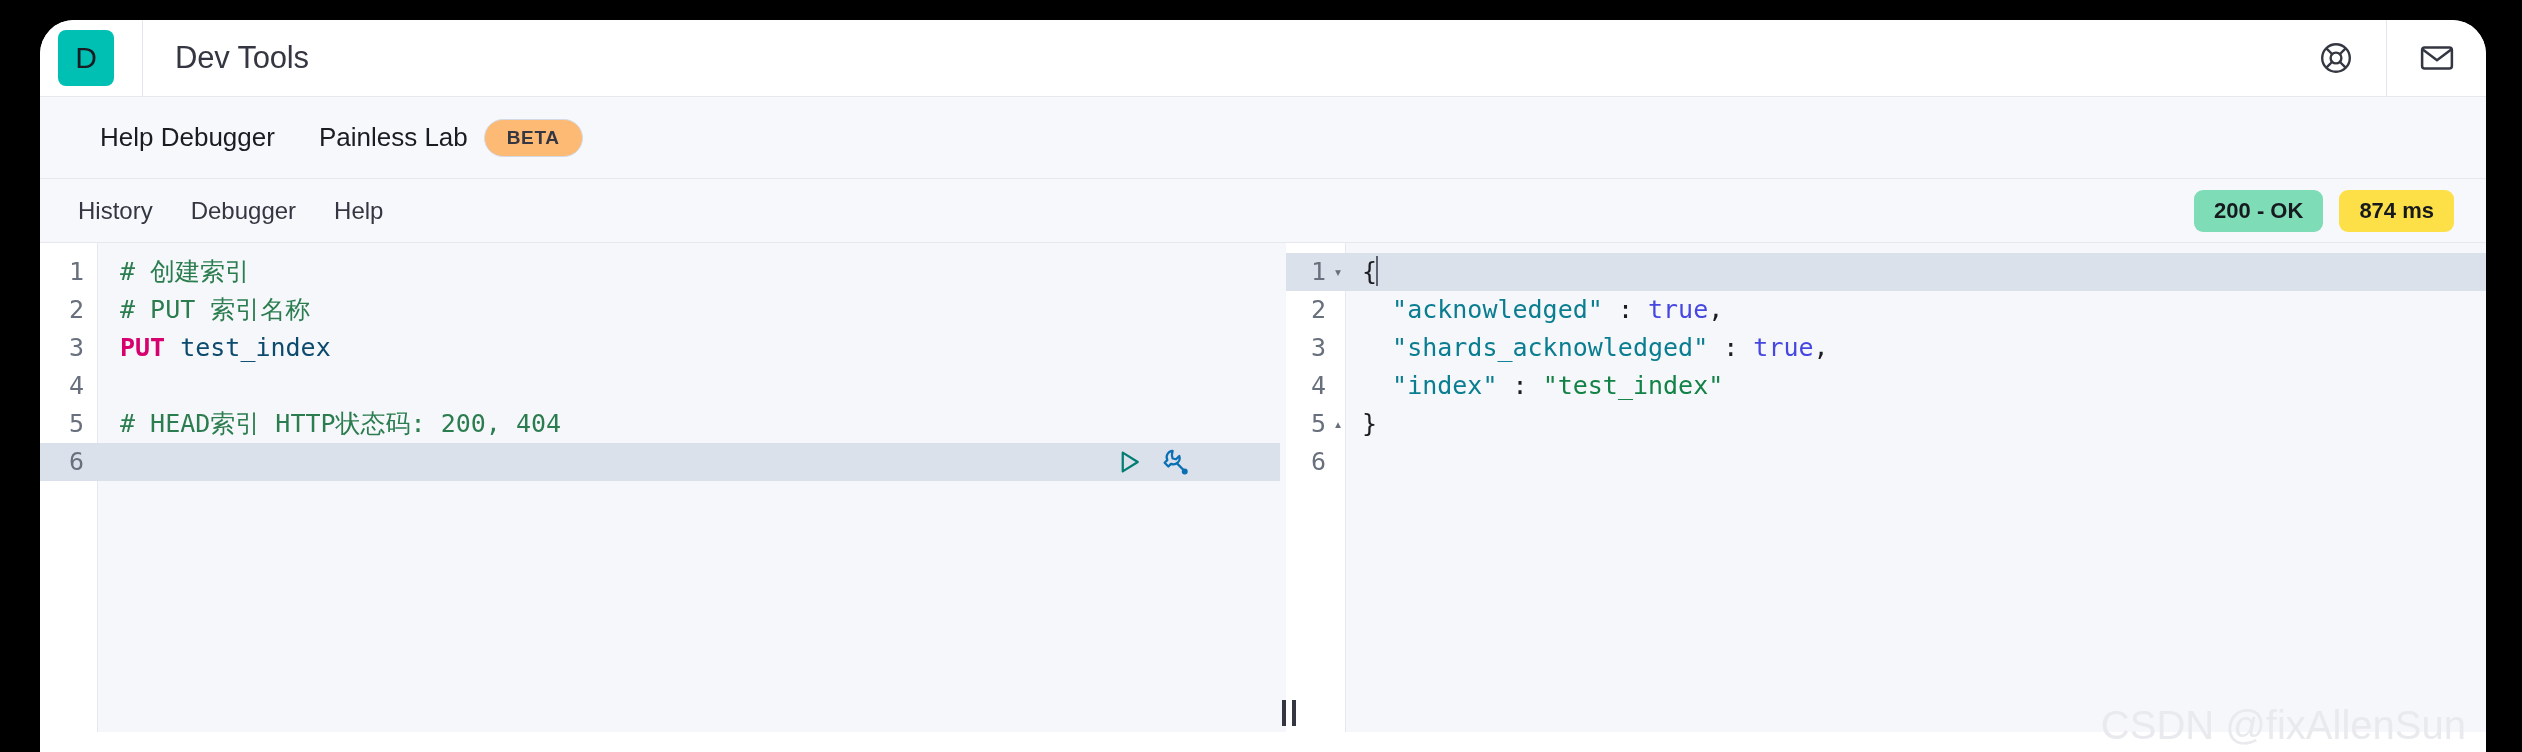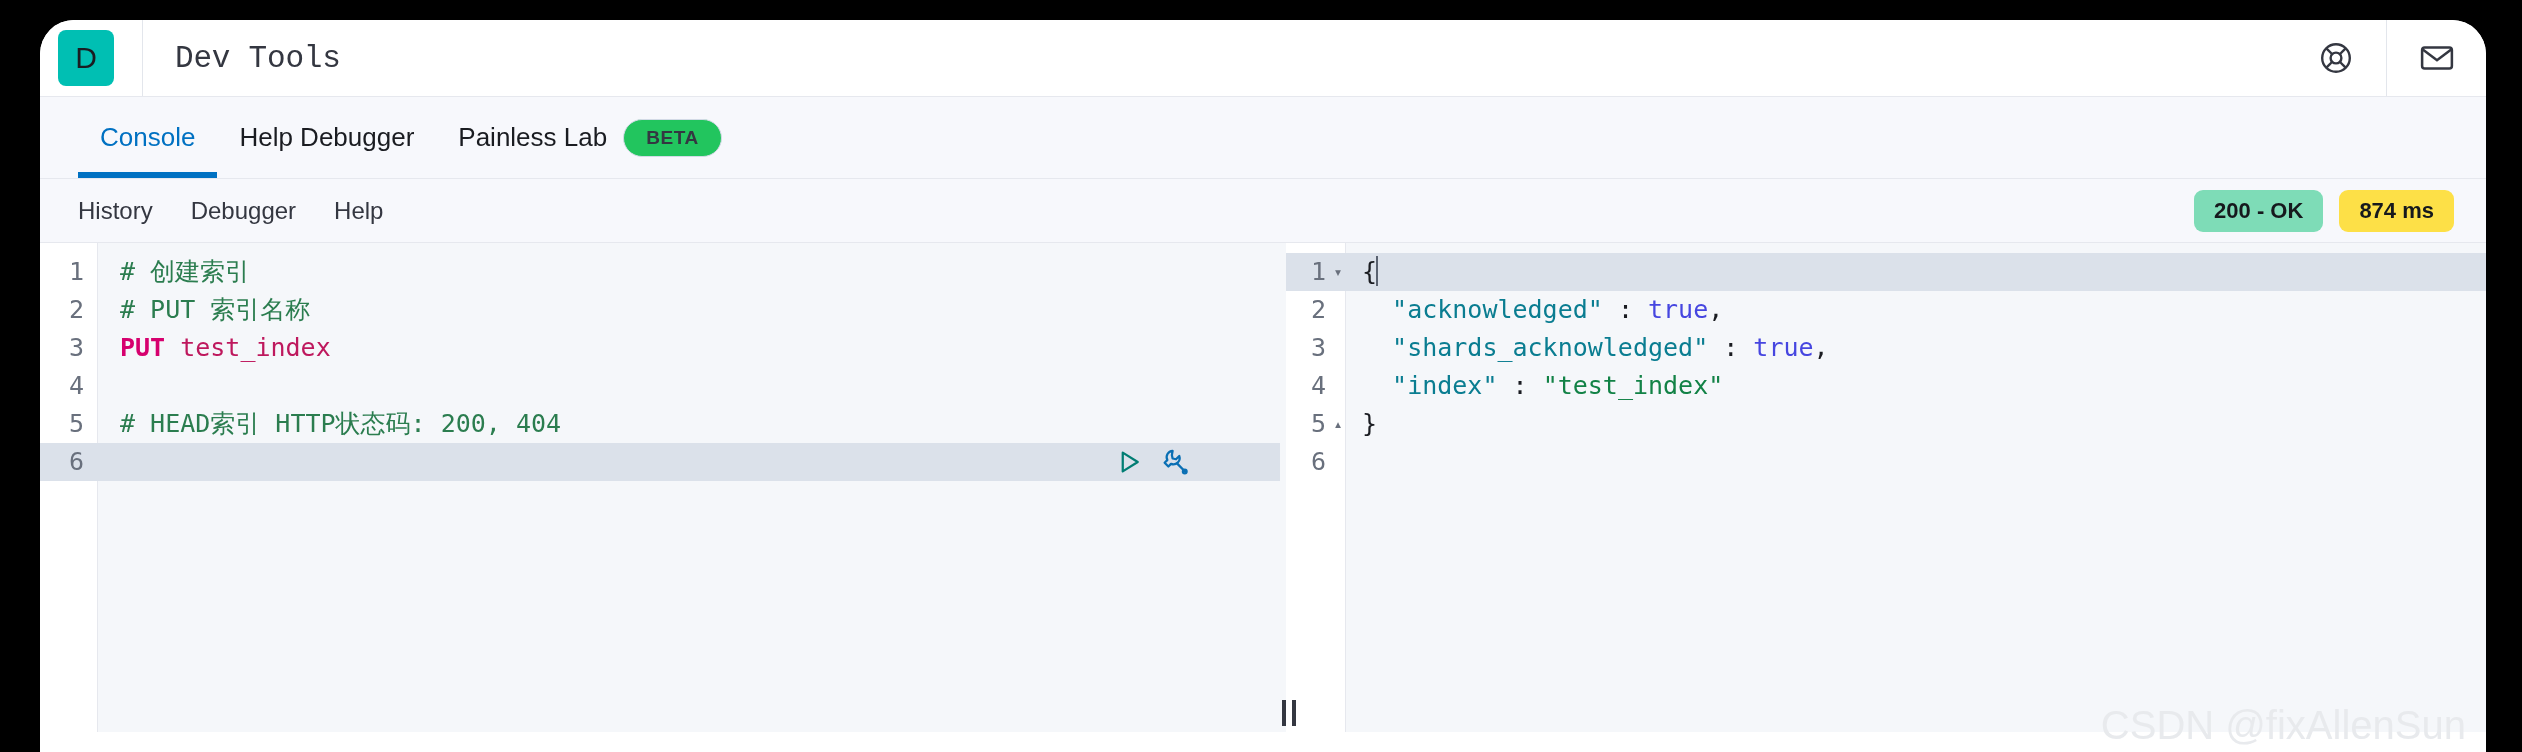--- a/index.html
+++ b/index.html
@@ -48,21 +48,20 @@
     background: #e3e6ec;
     margin: 0 32px 0 28px;
     flex: none;
   }
   .app-title {
     font-size: 31px;
     color: #343741;
     font-weight: 500;
     letter-spacing: -0.2px;
     flex: 1;
-    font-family: Liberation Mono, monospace;
   }
   .header-icons {
     display: flex;
     align-items: center;
     height: 76px;
   }
   .hicon {
     width: 100px;
     height: 76px;
     display: flex;
@@ -100,21 +99,21 @@
   }
   .beta-badge {
     margin-left: 16px;
     border: 1px solid #d3dae6;
     border-radius: 24px;
     padding: 7px 22px;
     font-size: 19px;
     font-weight: bold;
     color: #343741;
     letter-spacing: 0.6px;
-    background: #22c55e;
+    background: #fdba74;
   }
 
   
   .subbar {
     height: 64px;
     background: #f7f8fc;
     border-top: 1px solid #e6e8ee;
     display: flex;
     align-items: center;
     padding: 0 32px 0 38px;
@@ -207,21 +206,21 @@
     padding-left: 22px;
     white-space: pre;
     position: relative;
     z-index: 2;
   }
   .pane-right .ln-text { padding-left: 16px; }
 
   
   .t-comment { color: #2b7d4f; }
   .t-method  { color: #d6006e; font-weight: bold; }
-  .t-url     { color: #be185d; }
+  .t-url     { color: #0c4a6e; }
   .t-key     { color: #0a7d91; }
   .t-punct   { color: #1a1c21; }
   .t-bool    { color: #4646e0; }
   .t-string  { color: #128246; }
   .t-brace   { color: #1a1c21; }
 
   .caret {
     display: inline-block;
     width: 2px;
     height: 30px;
@@ -297,23 +296,20 @@
       <div class="hicon">
         <svg width="38" height="38" viewBox="0 0 24 24" fill="none" stroke="#343741" stroke-width="1.6">
           <rect x="2.6" y="5.4" width="18.8" height="13.2" rx="1.6"></rect>
           <path d="M2.8 6.4 L12 13.4 L21.2 6.4"></path>
         </svg>
       </div>
     </div>
   </div>
 
   <div class="tabbar">
-    <div class="tab active">
-      <span>Console</span>
-    </div>
     <div class="tab">
       <span>Help Debugger</span>
     </div>
     <div class="tab">
       <span>Painless Lab</span>
       <span class="beta-badge">BETA</span>
     </div>
   </div>
 
   <div class="subbar">

